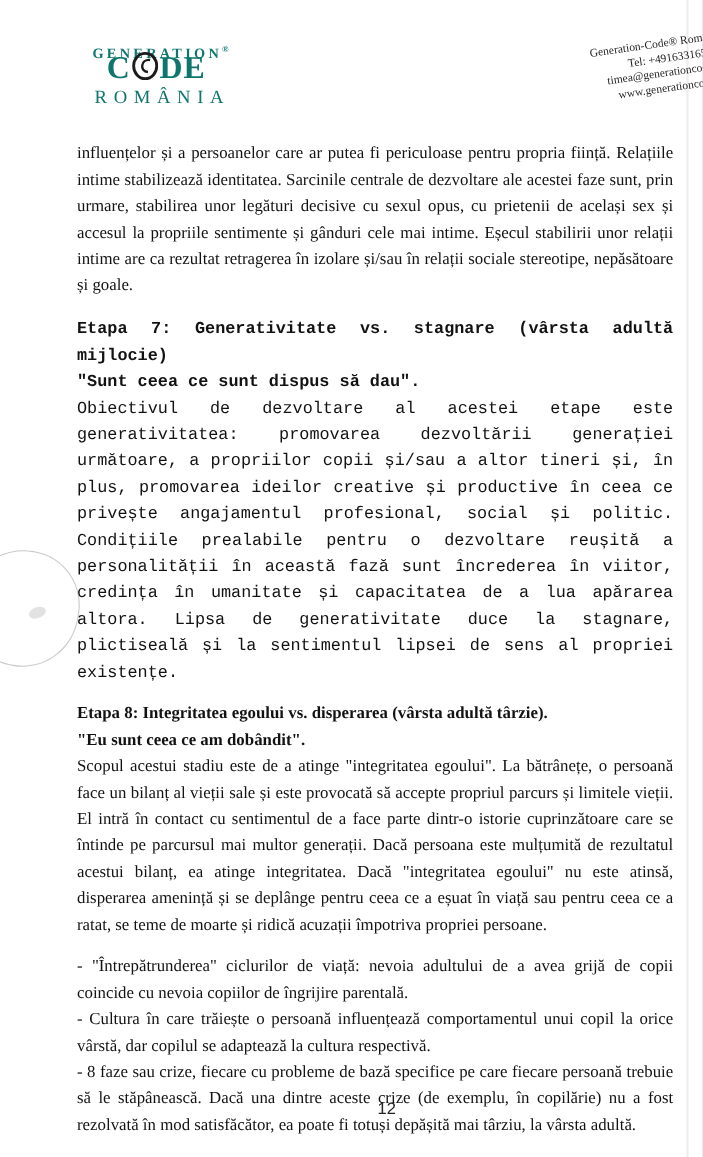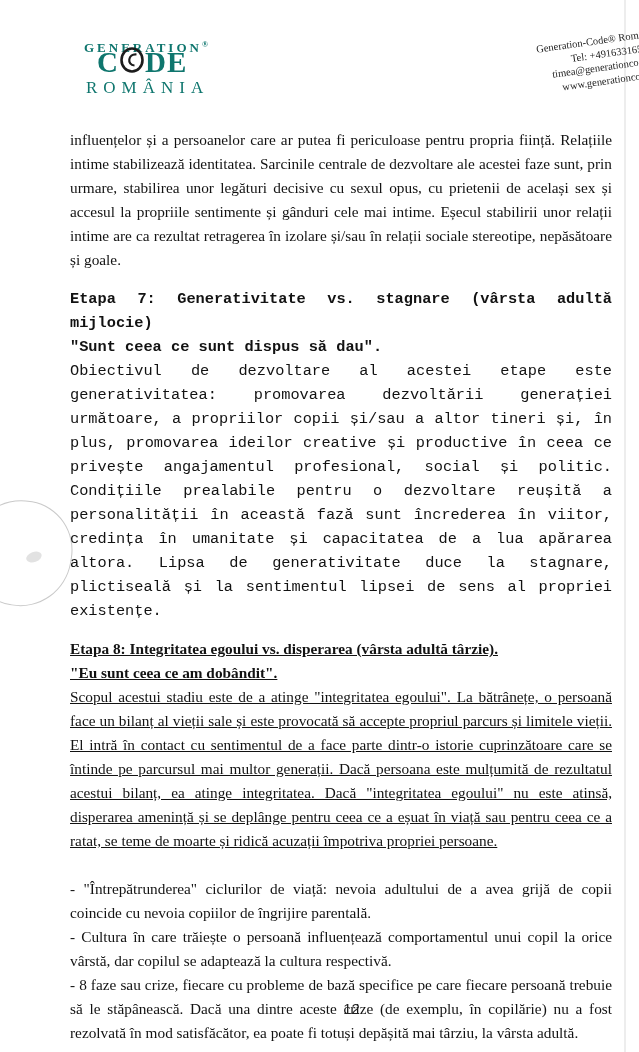--- a/index.html
+++ b/index.html
@@ -29,21 +29,21 @@
   }
 
   
   .content {
     position:absolute; left:70px; top:128px; width:542px;
     font-size:15.3px; line-height:24px; text-align:justify;
   }
   .content p { margin:0; }
   .para-intro { margin-bottom:15px !important; }
   .section-e7 { margin-bottom:14px;font-family:Liberation Mono, monospace; }
-  .section-e8 { margin-bottom:24px;text-decoration:underline; }
+  .section-e8 { margin-bottom:14px; }
   .head { font-weight:bold; }
   .motto { font-weight:bold; }
   .bullet { text-align:justify; }
 
   
   .page-number {
     position:absolute; top:1000px; left:0; right:-64px;
     text-align:center; font-family:"Liberation Sans", sans-serif;
     font-size:15px; color:#222;
   }

